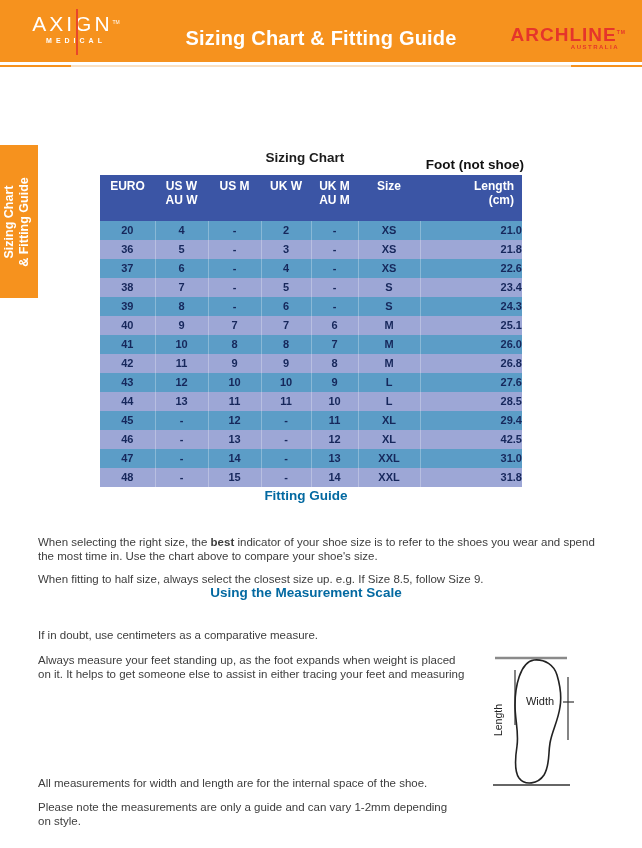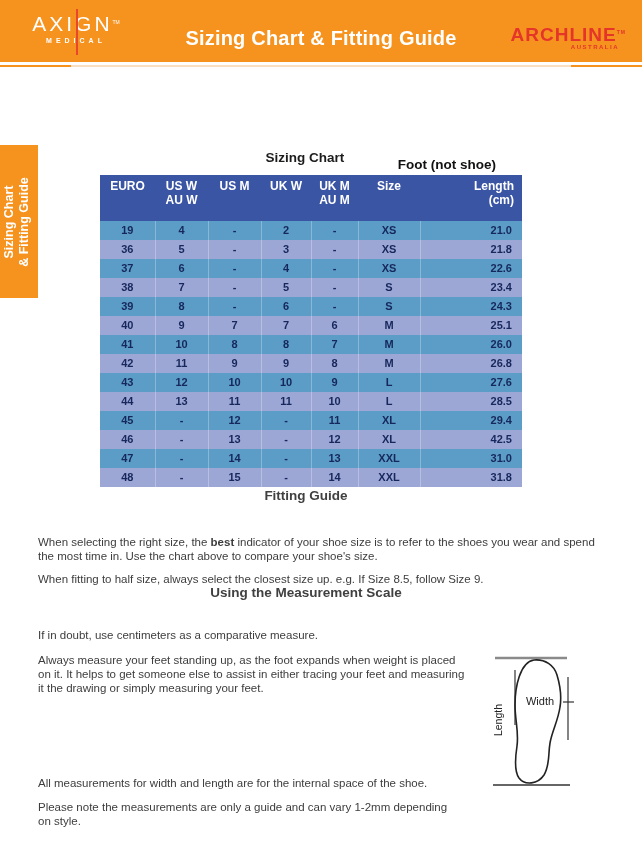--- a/index.html
+++ b/index.html
@@ -30,42 +30,42 @@
   
   .side-tab { position:absolute; left:0; top:145px; width:38px; height:153px; background:#F6921E; }
   .side-tab-text {
     position:absolute; width:153px; height:34px; left:50%; top:50%;
     transform:translate(-50%,-50%) rotate(-90deg);
     color:#fff; font-weight:700; font-size:12.5px; text-align:center; line-height:15px; white-space:nowrap;
   }
   
   .table-title { position:absolute; left:100px; top:150px; width:410px; text-align:center;
     font-size:13.5px; font-weight:700; color:#1c1c1c; }
-  .foot-note  { position:absolute; left:84px; top:157px; width:412px; text-align:right;
+  .foot-note  { position:absolute; left:112px; top:157px; width:412px; text-align:right;
     font-size:13.5px; font-weight:700; color:#111; }
   
   .sizing-table-wrap { position:absolute; left:100px; top:175px; }
   table.sizing { border-collapse:collapse; table-layout:fixed; width:422px; }
   col.c0{width:55px} col.c1{width:53px} col.c2{width:53px} col.c3{width:50px}
   col.c4{width:47px} col.c5{width:62px} col.c6{width:102px}
   table.sizing th {
     background:#3B55A5; color:#fff; font-size:12px; font-weight:700;
     vertical-align:top; padding:4px 0 12px 0; height:30px; line-height:14px; text-align:center;
   }
   table.sizing td {
     height:19px; padding:0; text-align:center; font-size:11px; font-weight:700; color:#16275B; line-height:19px;
   }
   table.sizing td + td { border-left:1px solid rgba(255,255,255,.28); }
   table.sizing tr.odd  td { background:#5C9DC7; }
   table.sizing tr.even td { background:#9DA7D6; }
   table.sizing th:last-child { text-align:right; padding-right:8px; }
-  table.sizing td:last-child { text-align:right; padding-right:10px; }
+  table.sizing td:last-child { text-align:right; }
   
   .h2 { position:absolute; left:0; width:612px; text-align:center;
-    font-size:13.5px; font-weight:700; color:#404040; }
+    font-size:13.5px; font-weight:700; color:#0369a1; }
   #fitting-heading { top:488px; }
   #measure-heading { top:585px; }
   .para { position:absolute; left:22px; font-size:11.5px; color:#3d3d3d; line-height:14px; margin:16px; }
   #p-fit-1  { top:519px; }
   #p-fit-2  { top:556px; }
   #p-meas-1 { top:612px; }
   #p-meas-2 { top:637px; }
   #p-meas-3 { top:696px; }
   #p-meas-4 { top:760px; }
   #p-meas-5 { top:784px; }
@@ -138,21 +138,21 @@
               <div>Size</div>
             </th>
             <th>
               <div>Length</div>
               <div>(cm)</div>
             </th>
           </tr>
         </thead>
       <tbody>
           <tr class="odd">
-            <td>19</td>
+            <td>20</td>
             <td>4</td>
             <td>-</td>
             <td>2</td>
             <td>-</td>
             <td>XS</td>
             <td>21.0</td>
           </tr>
           <tr class="even">
             <td>36</td>
             <td>5</td>
@@ -279,21 +279,20 @@
     <span>When selecting the right size, the </span><b>best</b><span> indicator of your shoe size is to refer to the shoes you wear and spend</span><br>
     <span>the most time in. Use the chart above to compare your shoe's size.</span>
   </p>
   <p class="para" id="p-fit-2">When fitting to half size, always select the closest size up. e.g. If Size 8.5, follow Size 9.</p>
 
   <div class="h2" id="measure-heading">Using the Measurement Scale</div>
   <p class="para" id="p-meas-1">If in doubt, use centimeters as a comparative measure.</p>
   <p class="para" id="p-meas-2">
     <span>Always measure your feet standing up, as the foot expands when weight is placed</span><br>
     <span>on it. It helps to get someone else to assist in either tracing your feet and measuring</span><br>
-    <span>it the drawing or simply measuring your feet.</span>
   </p>
   <p class="para" id="p-meas-4">All measurements for width and length are for the internal space of the shoe.</p>
   <p class="para" id="p-meas-5">
     <span>Please note the measurements are only a guide and can vary 1-2mm depending</span><br>
     <span>on style.</span>
   </p>
 
   <div class="foot-diagram">
     <svg width="92" height="150" viewBox="0 0 92 150">
       <line x1="7" y1="13" x2="79" y2="13" stroke="#8a8a8a" stroke-width="2.5"></line>

